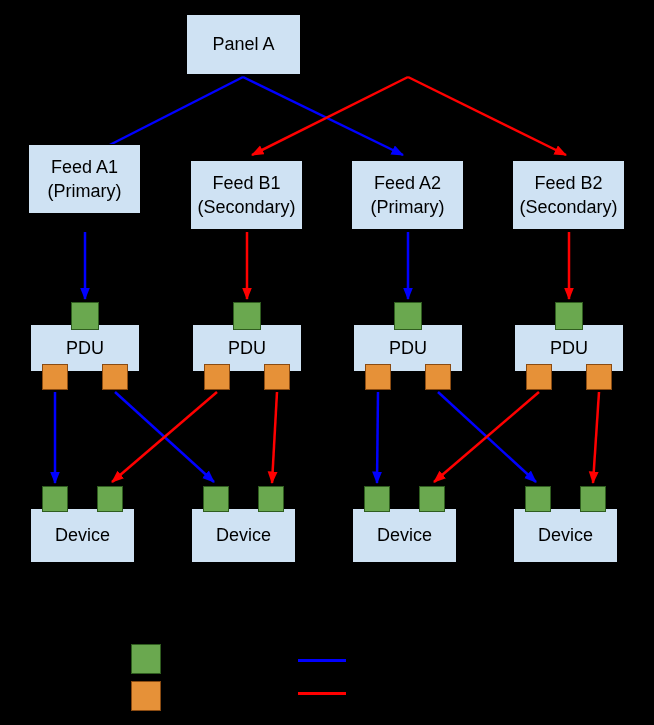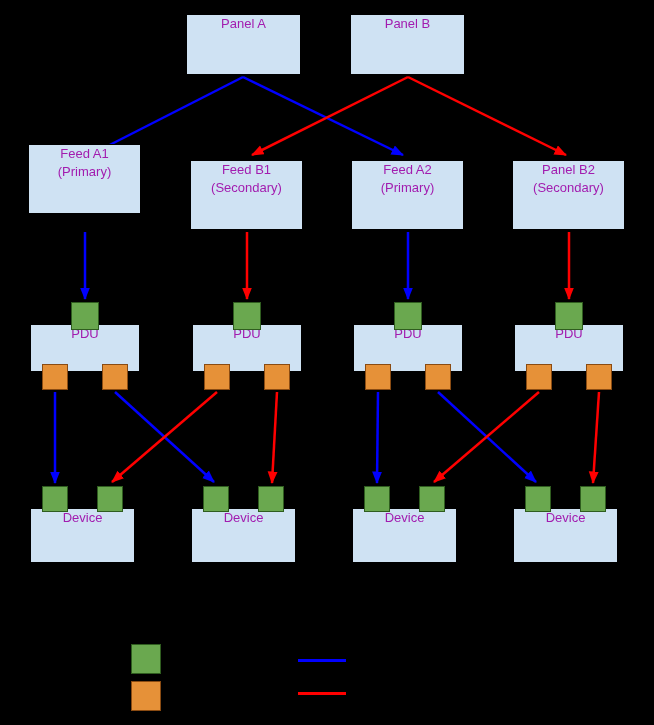--- a/index.html
+++ b/index.html
@@ -4,22 +4,22 @@
 <style>
   html,body{margin:0;padding:0;background:#000;}
   .canvas{
     position:relative;width:654px;height:725px;background:#000000;
     font-family:"Liberation Sans",sans-serif;overflow:hidden;
   }
   svg.wires{position:absolute;left:0;top:0;z-index:1;}
   .box{
     position:absolute;background:#cfe2f3;border:1px solid #000;
     box-sizing:border-box;display:flex;flex-direction:column;
-    align-items:center;justify-content:flex-start;color:#a21caf;
-    font-size:13px;line-height:1.35;text-align:center;z-index:2;
+    align-items:center;justify-content:center;color:#000000;
+    font-size:18px;line-height:1.35;text-align:center;z-index:2;
   }
   .port{position:absolute;box-sizing:border-box;z-index:3;}
   .port.in{background:#6aa84f;border:1px solid #2f5d1f;}
   .port.out{background:#e69138;border:1px solid #8a4b12;}
   .swatch{position:absolute;box-sizing:border-box;z-index:2;}
   .swatch.green{background:#6aa84f;border:1px solid #2f5d1f;}
   .swatch.orange{background:#e69138;border:1px solid #8a4b12;}
   .legend-line{position:absolute;height:3px;z-index:2;}
   .legend-line.blue{background:#0000ff;}
   .legend-line.red{background:#ff0000;}
@@ -56,38 +56,35 @@
 
     <line x1="378" y1="392" x2="377" y2="483" stroke="#0000ff" stroke-width="2.5" marker-end="url(#mb)"></line>
     <line x1="438" y1="392" x2="536" y2="482" stroke="#0000ff" stroke-width="2.5" marker-end="url(#mb)"></line>
     <line x1="539" y1="392" x2="434" y2="482" stroke="#ff0000" stroke-width="2.5" marker-end="url(#mr)"></line>
     <line x1="599" y1="392" x2="593" y2="483" stroke="#ff0000" stroke-width="2.5" marker-end="url(#mr)"></line>
   </svg>
 
   <div class="box" style="left:186px;top:14px;width:115px;height:61px">
     <span>Panel A</span>
   </div>
-  <div class="box" style="left:350px;top:14px;width:115px;height:61px">
-    <span>Panel B</span>
-  </div>
 
   <div class="box" style="left:28px;top:144px;width:113px;height:70px">
     <span>Feed A1</span>
     <span>(Primary)</span>
   </div>
   <div class="box" style="left:190px;top:160px;width:113px;height:70px">
     <span>Feed B1</span>
     <span>(Secondary)</span>
   </div>
   <div class="box" style="left:351px;top:160px;width:113px;height:70px">
     <span>Feed A2</span>
     <span>(Primary)</span>
   </div>
   <div class="box" style="left:512px;top:160px;width:113px;height:70px">
-    <span>Panel B2</span>
+    <span>Feed B2</span>
     <span>(Secondary)</span>
   </div>
 
   <div class="port in" style="left:71px;top:302px;width:28px;height:28px"></div>
   <div class="port in" style="left:233px;top:302px;width:28px;height:28px"></div>
   <div class="port in" style="left:394px;top:302px;width:28px;height:28px"></div>
   <div class="port in" style="left:555px;top:302px;width:28px;height:28px"></div>
 
   <div class="box" style="left:30px;top:324px;width:110px;height:48px">
     <span>PDU</span>

